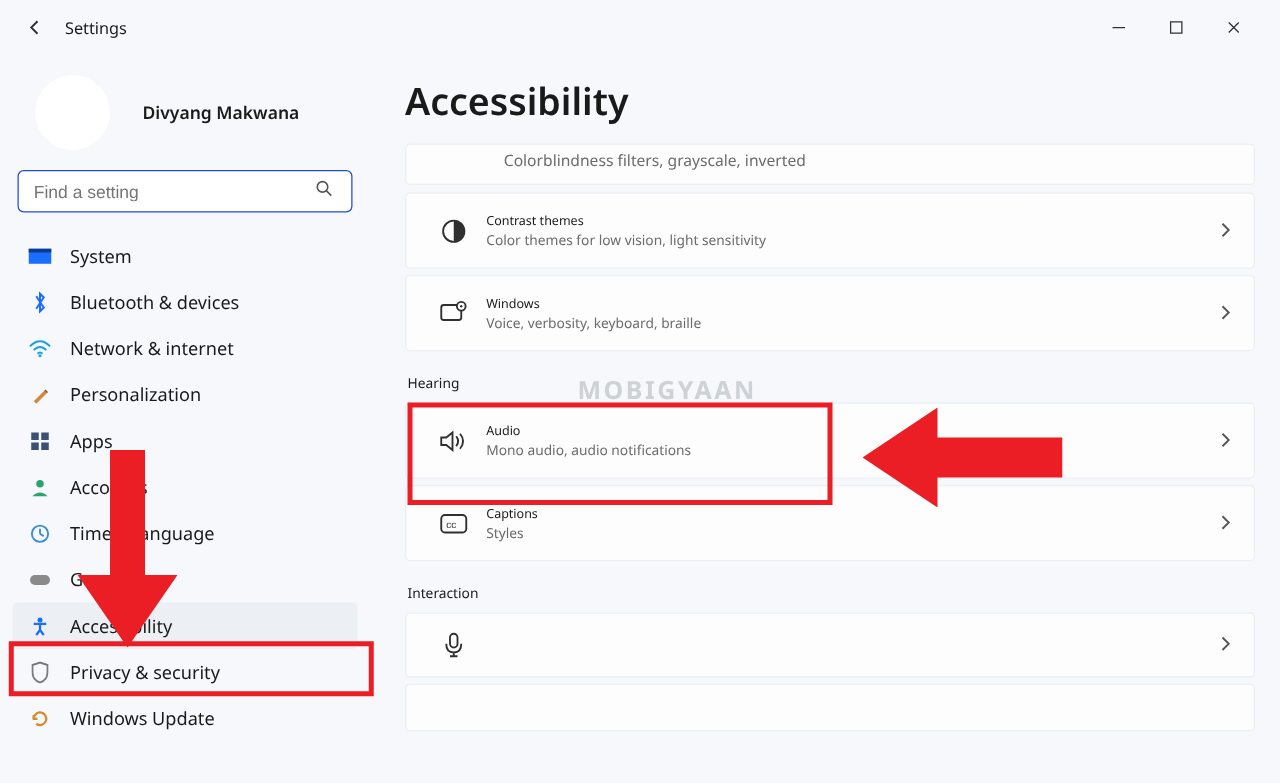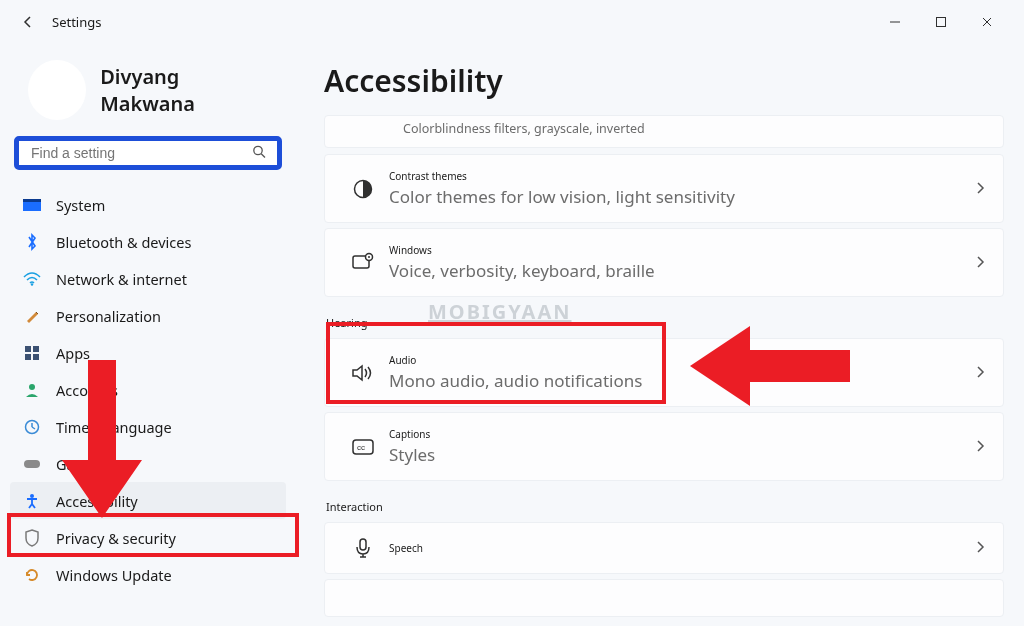--- a/index.html
+++ b/index.html
@@ -50,29 +50,29 @@
     display: flex;
     align-items: center;
     padding: 6px 18px 16px 24px;
   }
   .avatar {
     width: 60px; height: 60px;
     border-radius: 50%;
     background: #ffffff;
   }
   .profile-name {
-    margin-left: 14px;
+    margin-left: 26px;
     font-weight: 600;
-    font-size: 20px;
+    font-size: 14px;
   }
   .search-wrap { padding: 0 10px 12px 10px; }
   .search {
     width: 100%;
     height: 34px;
-    border: 5px solid #1d4ed8;
+    border: 1px solid #1d4ed8;
     border-radius: 5px;
     background: #fff;
     padding: 0 34px 0 12px;
     font-size: 14px;
     color: #6b6b6b;
     position: relative;
   }
   .search-box { position: relative; }
   .search-icon {
     position: absolute; right: 16px; top: 50%; transform: translateY(-50%);
@@ -138,21 +138,21 @@
     cursor: pointer;
   }
   .setting-icon {
     width: 40px;
     display: flex; align-items: center; justify-content: center;
     font-size: 20px;
     color: #303030;
   }
   .setting-text { flex: 1; padding-left: 6px; }
   .setting-title { font-size: 10px; }
-  .setting-sub { font-size: 17px; color: #6c6c6c; margin-top: 2px; }
+  .setting-sub { font-size: 11px; color: #6c6c6c; margin-top: 2px; }
   .chev { font-size: 16px; color: #555; }
 
   
   .red-box {
     position: absolute;
     border: 4px solid #eb1d25;
     pointer-events: none;
     z-index: 50;
   }
   .box-sidebar { left: 7px; top: 513px; width: 292px; height: 44px; }
@@ -168,28 +168,27 @@
   .arrow-right {
     position: absolute;
     left: 690px; top: 326px;
     width: 160px; height: 80px;
     z-index: 60;
     pointer-events: none;
   }
 
   .watermark {
     position: absolute;
-    left: 428px; top: 298px;
+    left: 462px; top: 298px;
     font-size: 20px;
     font-weight: 700;
     letter-spacing: 2px;
     color: rgba(130,140,150,0.35);
     pointer-events: none;
     z-index: 5;
-    text-decoration: underline;
   }
 
   .row-partial-bottom {
     background: #fdfdfe;
     border: 1px solid #eceff3;
     border-radius: 4px;
     padding: 12px 18px 4px 78px;
     font-size: 15px;
     margin-top:5px;
   }
@@ -428,21 +427,20 @@
     <div class="section-heading">Interaction</div>
 
     <div class="setting-row">
       <div class="setting-icon">
         <svg width="18" height="22" viewBox="0 0 18 22">
             <rect x="6" y="2" width="6" height="11" rx="3" stroke="#303030" stroke-width="1.5" fill="none"></rect>
             <path d="M3 10 Q3 17 9 17 Q15 17 15 10 M9 17 L9 20 M6 20 L12 20" stroke="#303030" stroke-width="1.5" fill="none"></path>
           </svg>
       </div>
       <div class="setting-text">
-        <div class="setting-title">Speech</div>
       </div>
       <div class="chev">
         <svg width="10" height="14" viewBox="0 0 10 14">
             <path d="M3 2 L8 7 L3 12" stroke="#555" stroke-width="1.5" fill="none"></path>
           </svg>
       </div>
     </div>
 
     <div class="row-partial-bottom">&nbsp;</div>
   </main>

